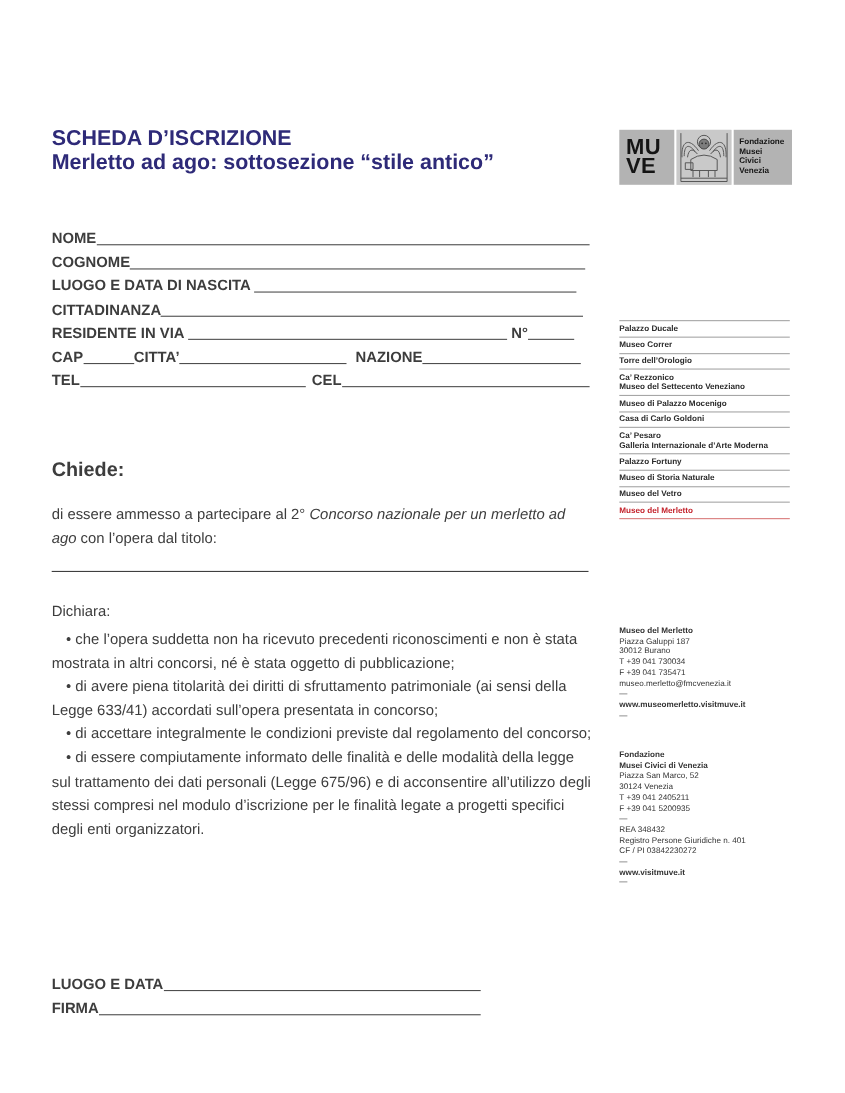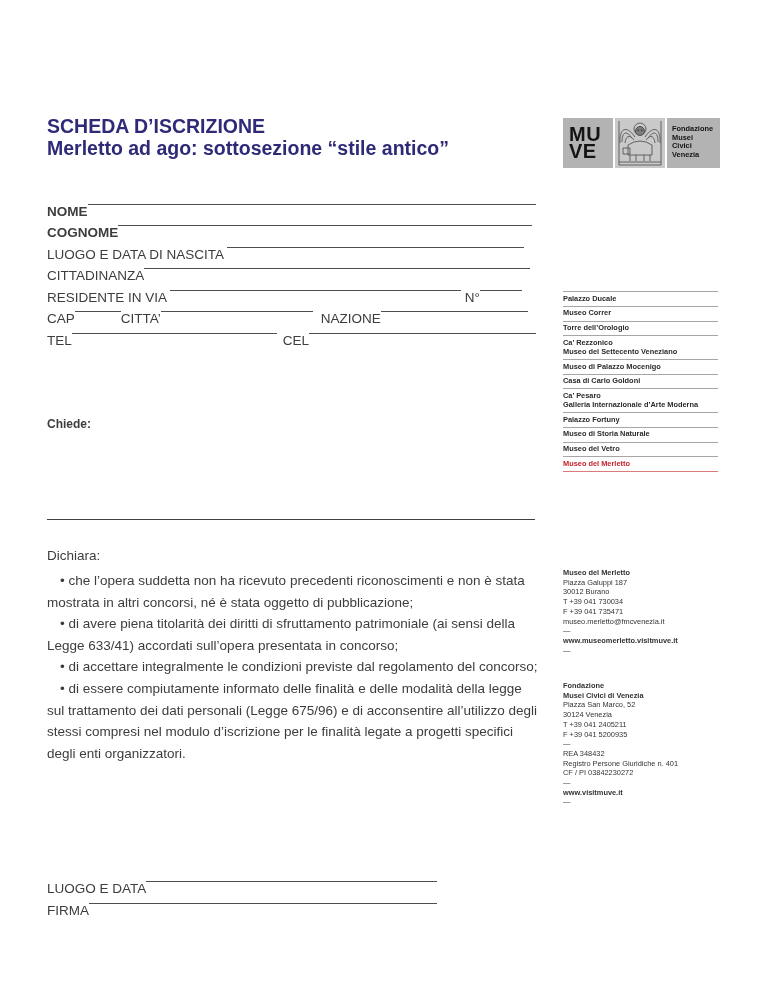--- a/index.html
+++ b/index.html
@@ -14,31 +14,31 @@
   .logo{position:absolute;left:563px;top:118px;display:flex;gap:2px;}
   .logo-box{width:50px;height:50px;background:#b3b3b3;box-sizing:border-box;}
   .logo-muve{font-weight:bold;font-size:20px;line-height:17px;color:#141414;
              padding:8px 0 0 6px;letter-spacing:0.5px;}
   .logo-lion{background:#c9c9c9;display:flex;align-items:center;justify-content:center;}
   .logo-org{width:53px;font-size:7.4px;font-weight:bold;line-height:8.6px;color:#141414;
             padding:7px 0 0 5px;}
 
   
   .form{position:absolute;left:47px;top:204px;width:489px;font-size:13.5px;}
-  .frow{display:flex;align-items:flex-start;height:21.45px;white-space:pre;}
-  .lbl{flex:0 0 auto;line-height:16px;}
+  .frow{display:flex;align-items:flex-end;height:21.45px;white-space:pre;}
+  .lbl{flex:0 0 auto;line-height:16px;font-weight:bold;}
   .b{font-weight:bold;}
   .fill{border-bottom:1.2px solid #4e4e4e;flex:1 1 auto;margin-bottom:2px;height:0;}
   .fw46{flex:0 0 46px;} .fw152{flex:0 0 152px;} .fw205{flex:0 0 205px;} .fw42{flex:0 0 42px;}
   .sp6{flex:0 0 6px;} .sp8{flex:0 0 8px;}
   .mr4{margin-right:4px;} .mr6{margin-right:6px;} .mr8{margin-right:8px;}
   .mr12{margin-right:12px;} .mr14{margin-right:14px;}
 
   
-  .chiede-h{position:absolute;left:47px;top:417px;font-size:12px;font-weight:bold;}
+  .chiede-h{position:absolute;left:47px;top:417px;font-size:18px;font-weight:bold;}
   .chiede-p{position:absolute;left:47px;top:457px;width:492px;font-size:13.5px;line-height:21.8px;}
   .it{font-style:italic;}
   .rule{position:absolute;left:47px;top:519px;width:488px;border-bottom:1.4px solid #3f3f3f;}
   .dichiara-h{position:absolute;left:47px;top:548px;font-size:13.5px;font-weight:normal;}
   .bullets{position:absolute;left:47px;top:570px;width:495px;font-size:13.5px;line-height:21.6px;}
   .bullets p{margin:0;text-indent:13px;}
 
   
   .sign{position:absolute;left:47px;top:841px;width:390px;font-size:13.5px;margin-top:40px;}
   .sign .frow{height:22px;}
@@ -135,20 +135,21 @@
     <div class="frow">
       <span class="lbl">TEL</span>
       <span class="fill fw205"></span>
       <span class="sp6"></span>
       <span class="lbl">CEL</span>
       <span class="fill"></span>
     </div>
   </div>
 
   <div class="chiede-h">Chiede:</div>
+  <div class="chiede-p"><span>di essere ammesso a partecipare al 2° </span><span class="it">Concorso nazionale per un merletto ad ago</span><span> con l’opera dal titolo:</span></div>
   <div class="rule"></div>
 
   <div class="dichiara-h">Dichiara:</div>
   <div class="bullets">
     <p>• che l’opera suddetta non ha ricevuto precedenti riconoscimenti e non è stata mostrata in altri concorsi, né è stata oggetto di pubblicazione;</p>
     <p>• di avere piena titolarità dei diritti di sfruttamento patrimoniale (ai sensi della Legge 633/41) accordati sull’opera presentata in concorso;</p>
     <p>• di accettare integralmente le condizioni previste dal regolamento del concorso;</p>
     <p>• di essere compiutamente informato delle finalità e delle modalità della legge sul trattamento dei dati personali (Legge 675/96) e di acconsentire all’utilizzo degli stessi compresi nel modulo d’iscrizione per le finalità legate a progetti specifici degli enti organizzatori.</p>
   </div>
 

